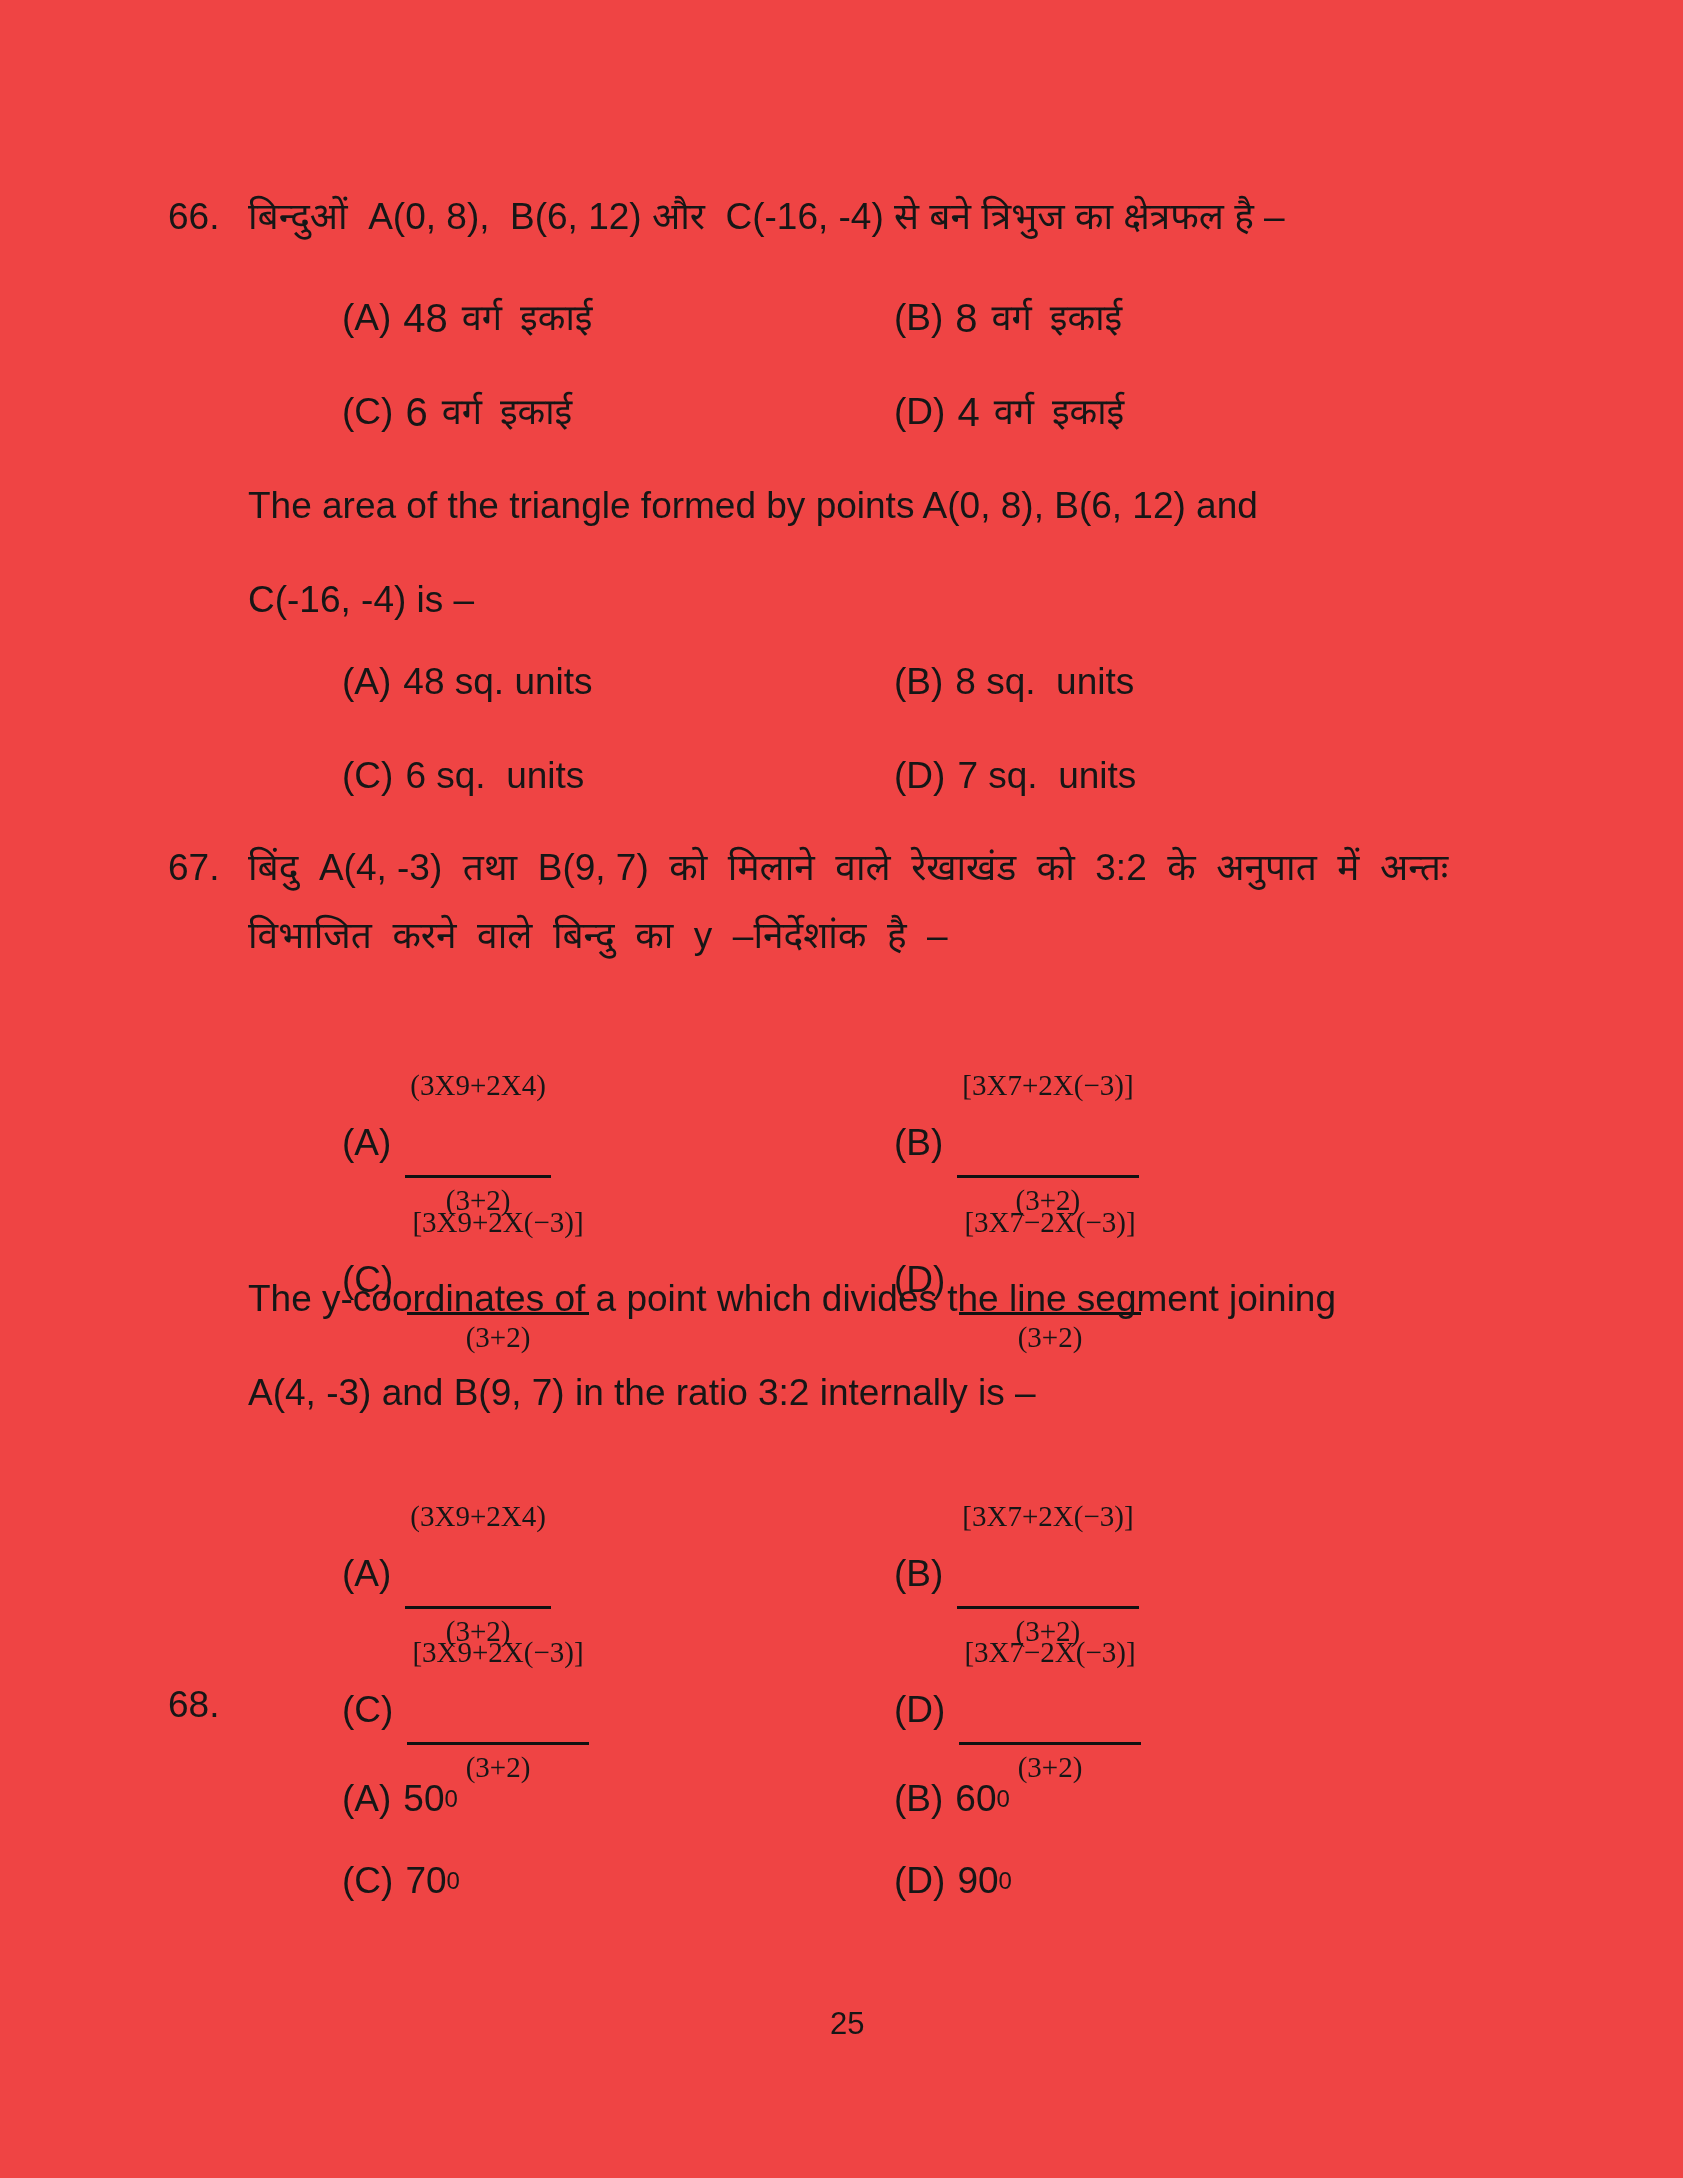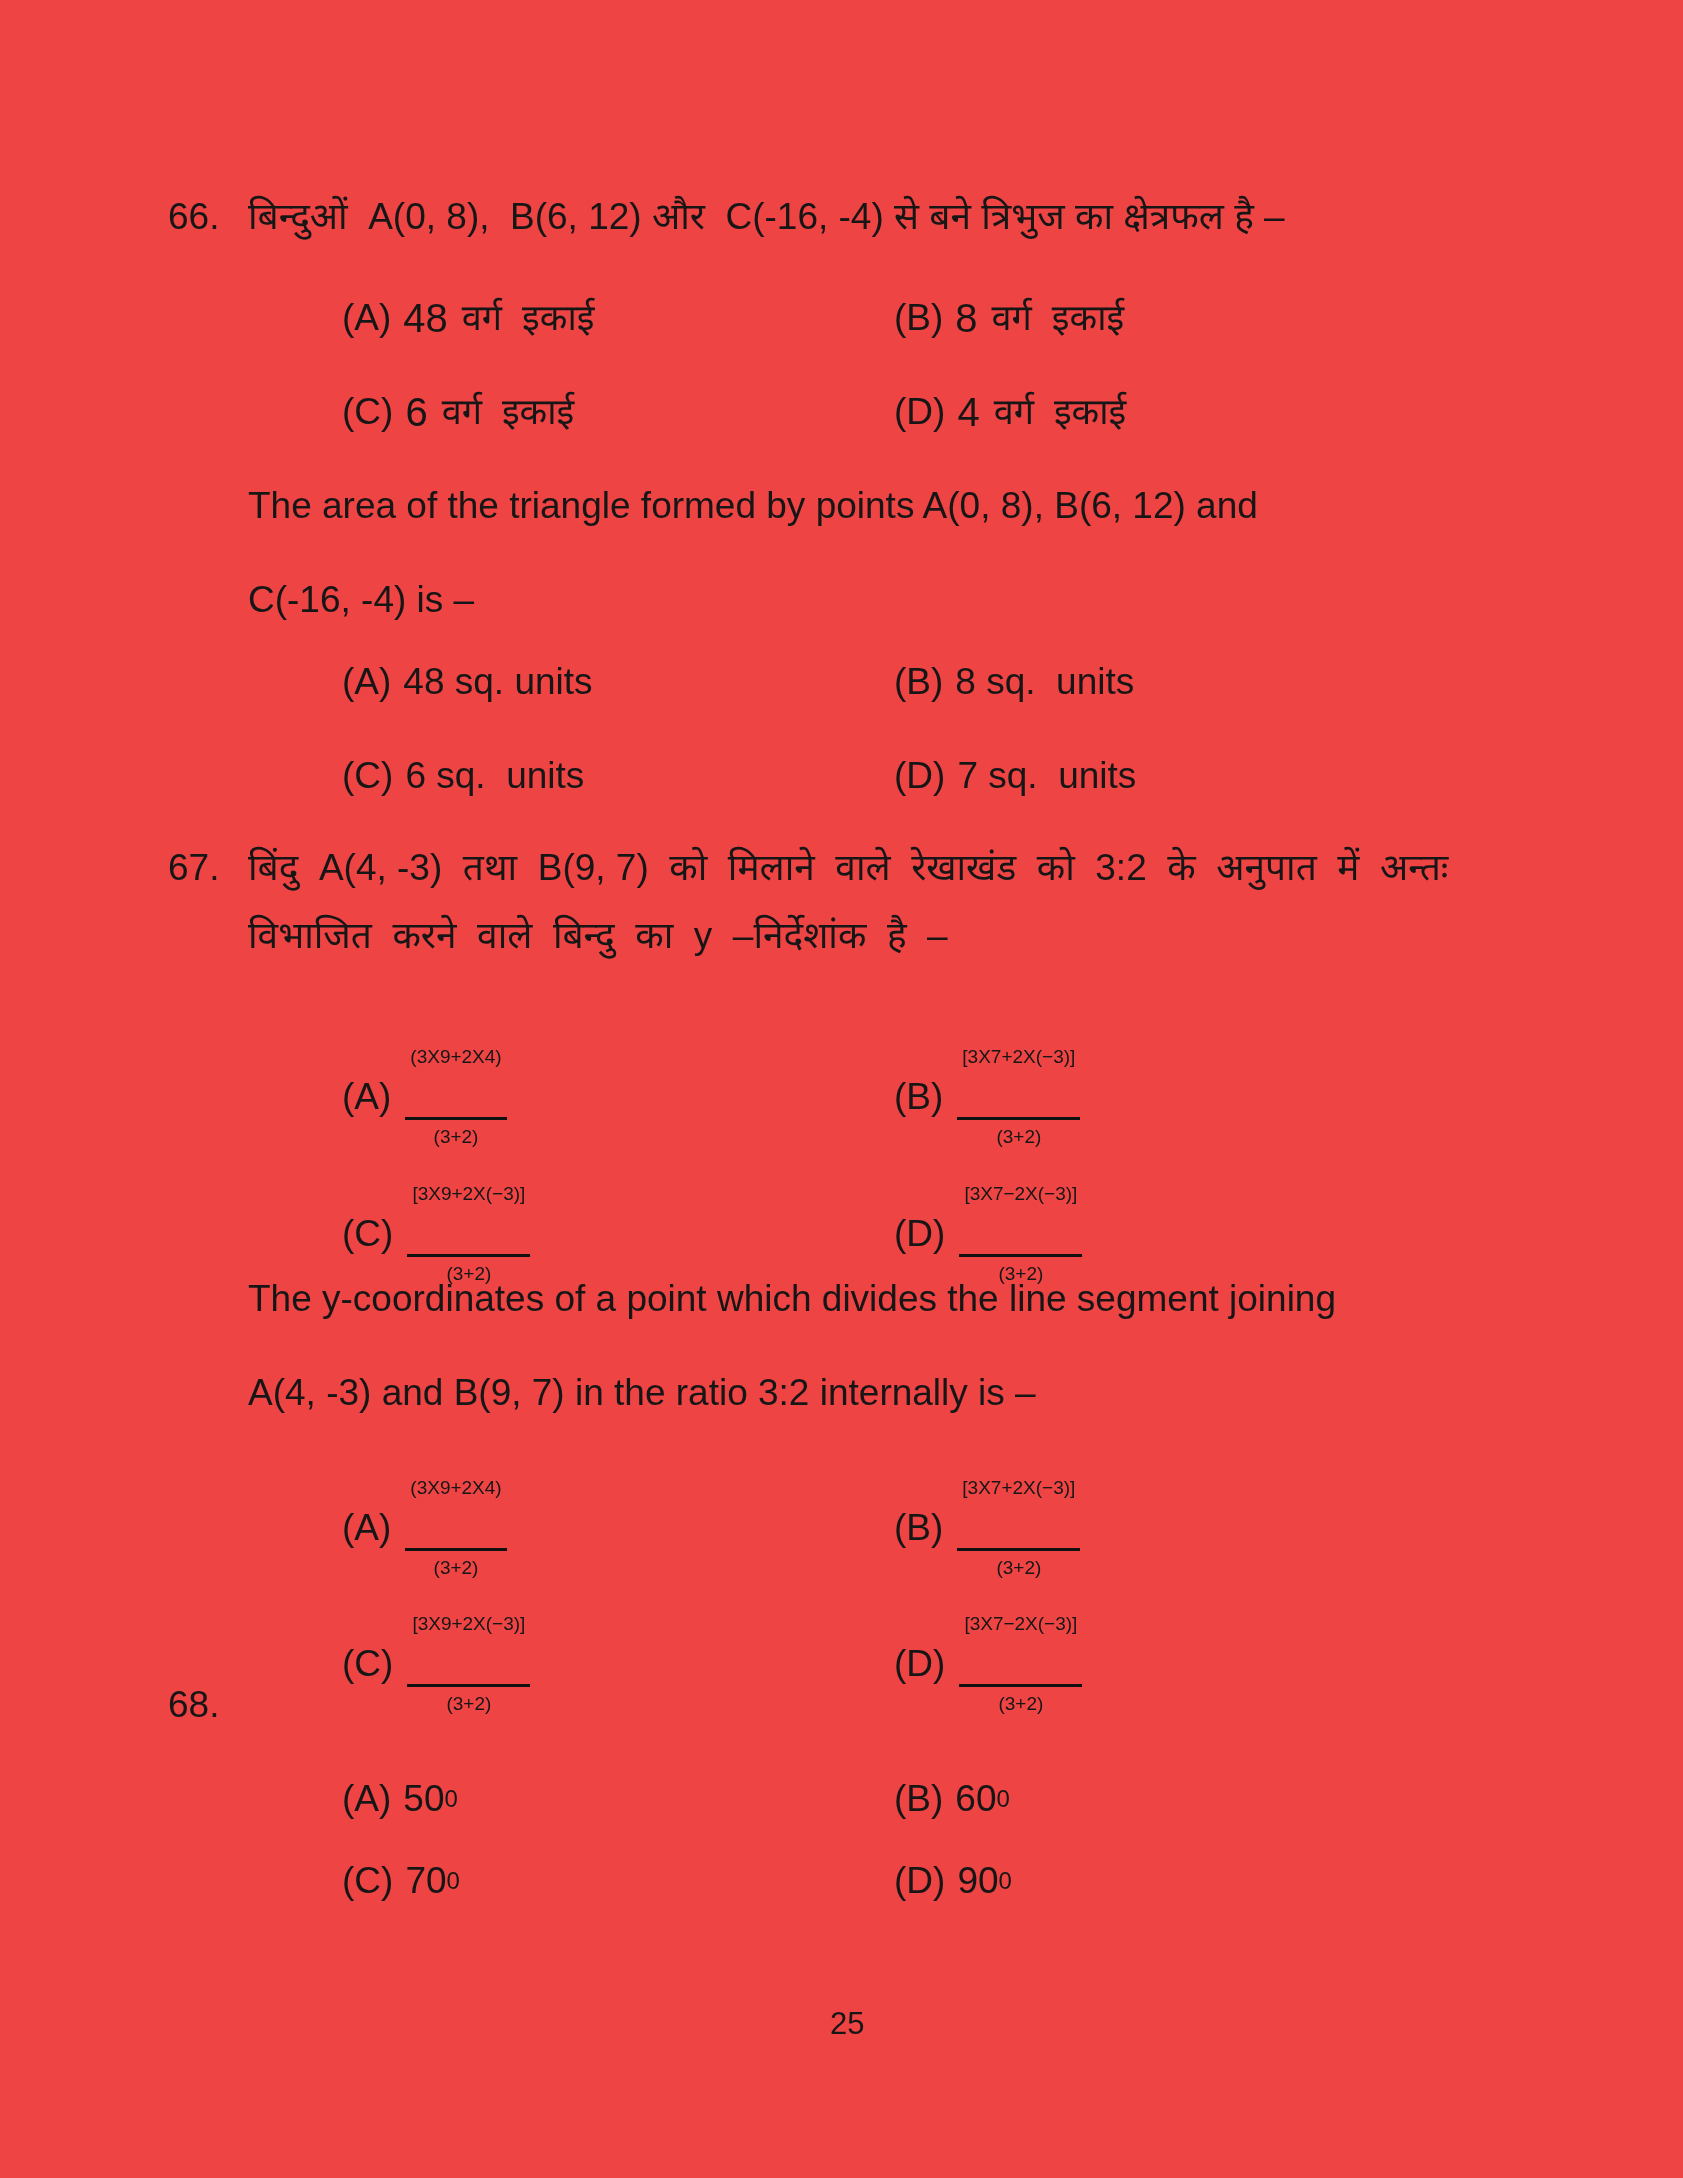--- a/index.html
+++ b/index.html
@@ -32,27 +32,27 @@
     font-size:37px;
     line-height:48px;
     white-space:pre;
   }
   .col-a { left:342px; }
   .col-b { left:894px; }
   .hi-val {
     font-size:40px;
     padding:0 14px 0 12px;
   }
-  .hi-unit { font-size:36px; }
+  .hi-unit { font-size:36px;font-family:Liberation Serif, serif; }
   .en-text { padding-left:12px; }
   .frac {
     display:inline-block;
     text-align:center;
-    font-family:Liberation Sans, sans-serif;
-    font-size:19px;
+    font-family:Liberation Serif, serif;
+    font-size:29px;
     line-height:1.15;
     margin-left:14px;
     vertical-align:middle;
   }
   .frac .num { display:block; padding:0 5px 6px 5px; }
   .frac .den { display:block; border-top:3px solid #111; padding:6px 5px 0 5px; }
   .sup {
     font-size:24px;
     vertical-align:super;
     line-height:0;

